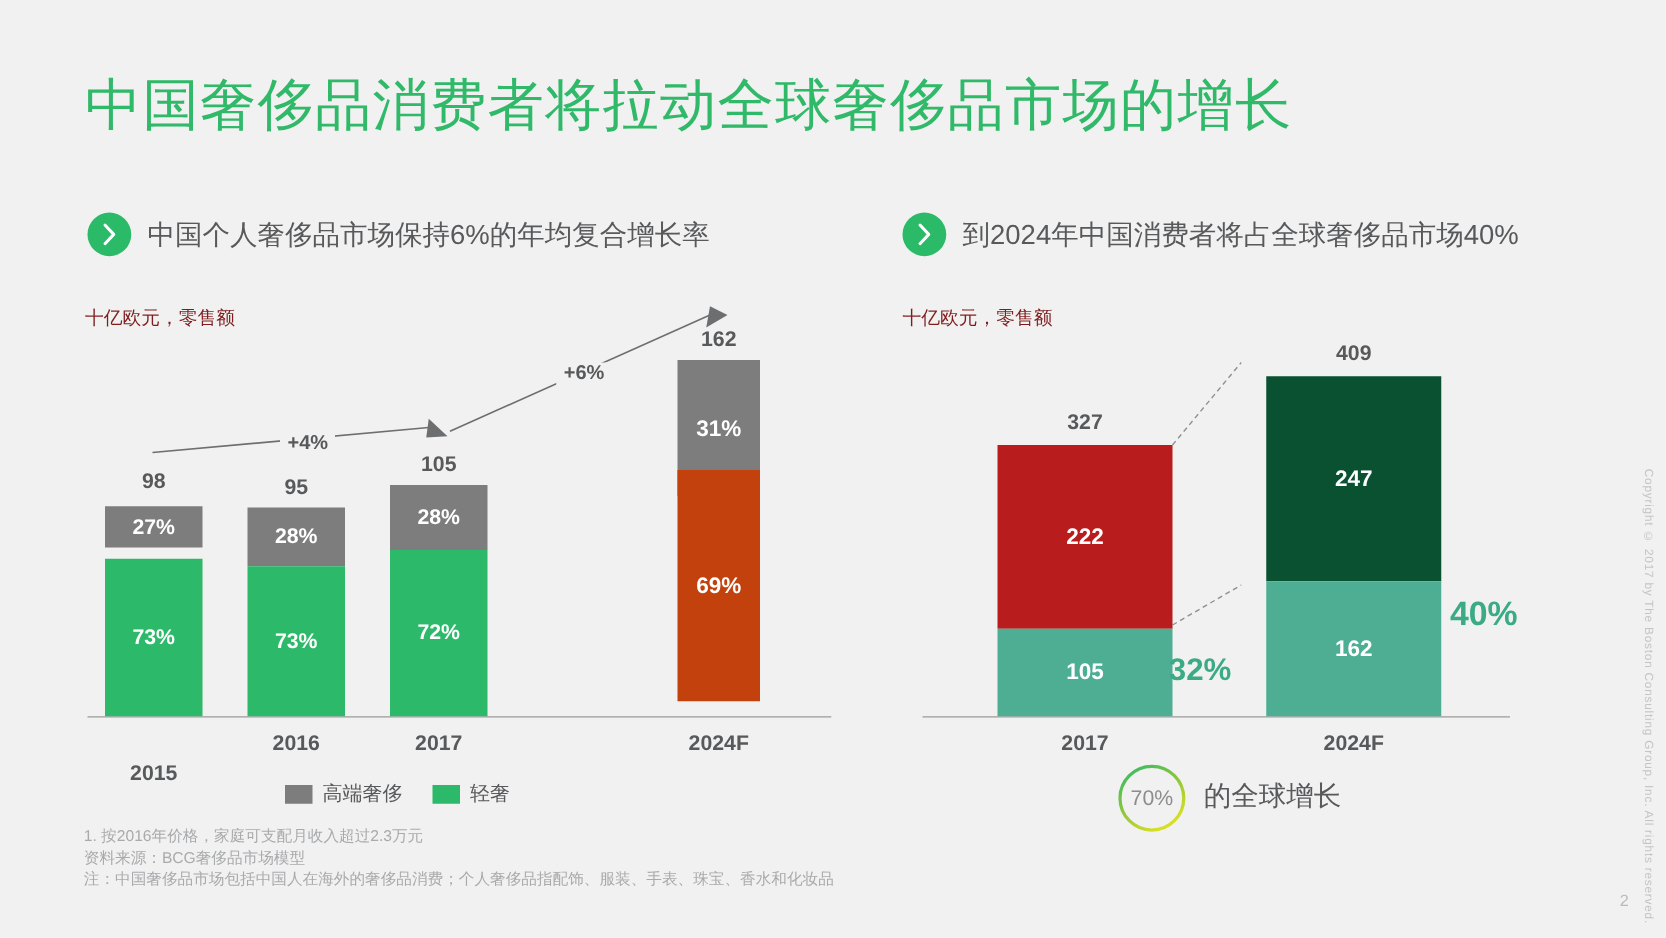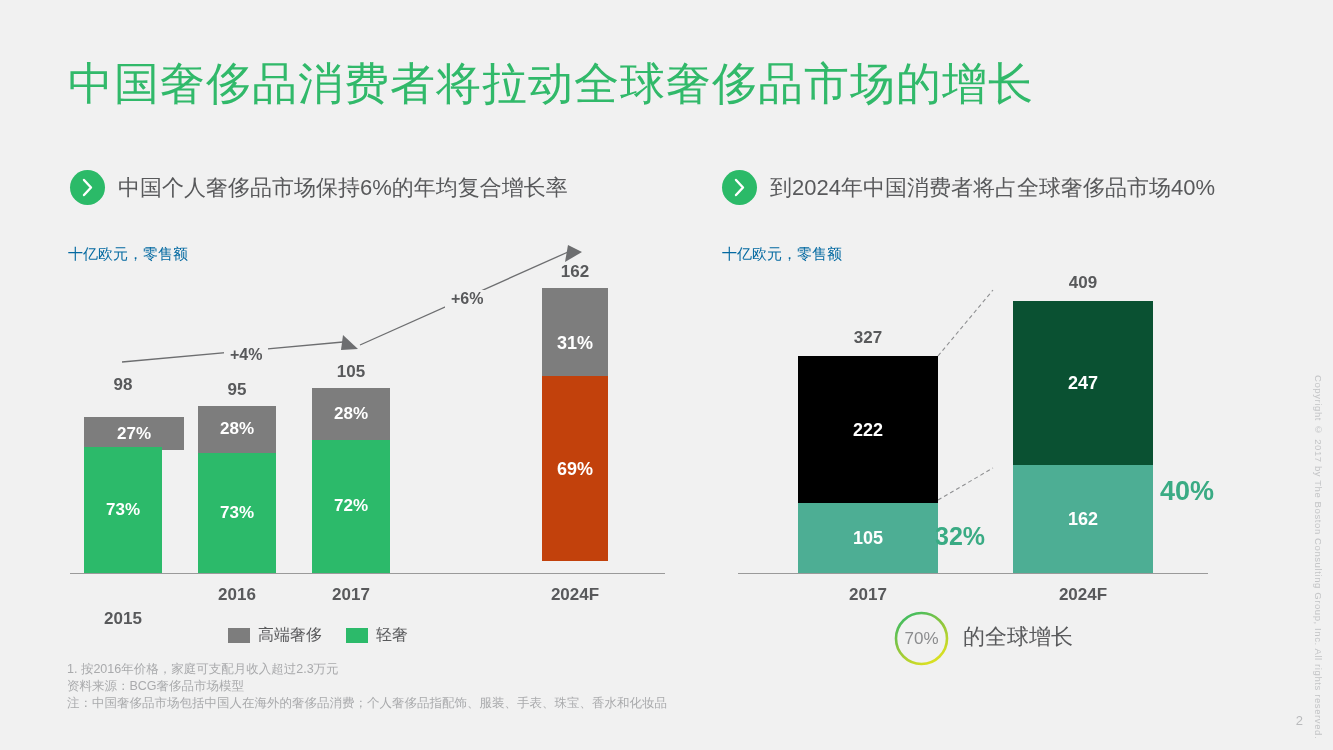--- a/index.html
+++ b/index.html
@@ -31,21 +31,21 @@
     width:35px;height:35px;border-radius:50%;
     background:#2bba68;
     position:relative;flex:0 0 auto;
   }
   .chev svg{position:absolute;left:0;top:0;}
   .subhead-text{
     font-size:22px;color:#58595b;white-space:nowrap;font-weight:400;
   }
 
   
-  .unit{position:absolute;font-size:15px;color:#0369a1;white-space:nowrap;}
+  .unit{position:absolute;font-size:15px;color:#7f1d1d;white-space:nowrap;}
   .unit.left{left:68px;top:245px;}
   .unit.right{left:722px;top:245px;}
 
   
   .chart{position:absolute;}
   .chart-left{left:60px;top:240px;width:620px;height:370px;}
   .chart-right{left:718px;top:240px;width:500px;height:370px;}
 
   .axis{position:absolute;background:#9a9a9a;height:1px;}
 
@@ -151,21 +151,21 @@
 
       <line x1="300" y1="105" x2="508" y2="12" stroke="#6d6e70" stroke-width="1.3"></line>
       <polygon points="508,5 522,12 505,22" fill="#6d6e70"></polygon>
     </svg>
     <div class="grow-label" style="left:164px;top:106px;">+4%</div>
     <div class="grow-label" style="left:385px;top:50px;">+6%</div>
 
     <div class="axis" style="left:10px;top:333px;width:595px;"></div>
 
     <div class="bar" style="left:24px;top:161px;width:78px;height:172px;">
-      <div class="seg" style="top:16px;height:33px;background:#7d7d7d;padding-left:22px;">
+      <div class="seg" style="top:4px;height:33px;background:#7d7d7d;">
         <span>27%</span>
       </div>
       <div class="seg" style="top:46.4px;height:125.6px;background:#2cba6a;">
         <span>73%</span>
       </div>
       <div class="bar-total" style="top:-26px;">98</div>
     </div>
     <div class="cat" style="left:24px;top:345px;width:78px;margin-top:24px;">2015</div>
 
     <div class="bar" style="left:138px;top:166px;width:78px;height:167px;">
@@ -216,21 +216,21 @@
   <div class="chart chart-right">
 
     <svg width="500" height="370" style="position:absolute;left:0;top:0;">
       <line x1="220" y1="116" x2="275" y2="50" stroke="#8e8f91" stroke-width="1.1" stroke-dasharray="4,3"></line>
       <line x1="220" y1="260" x2="275" y2="228" stroke="#8e8f91" stroke-width="1.1" stroke-dasharray="4,3"></line>
     </svg>
 
     <div class="axis" style="left:20px;top:333px;width:470px;"></div>
 
     <div class="bar" style="left:80px;top:116px;width:140px;height:217px;">
-      <div class="seg big" style="top:0;height:147.3px;background:#000000;">
+      <div class="seg big" style="top:0;height:147.3px;background:#b91c1c;">
         <span>222</span>
       </div>
       <div class="seg big" style="top:147.3px;height:69.7px;background:#4dae94;">
         <span>105</span>
       </div>
       <div class="bar-total" style="top:-28px;">327</div>
     </div>
     <div class="cat" style="left:80px;top:345px;width:140px;">2017</div>
 
     <div class="bar" style="left:295px;top:61px;width:140px;height:272px;">

